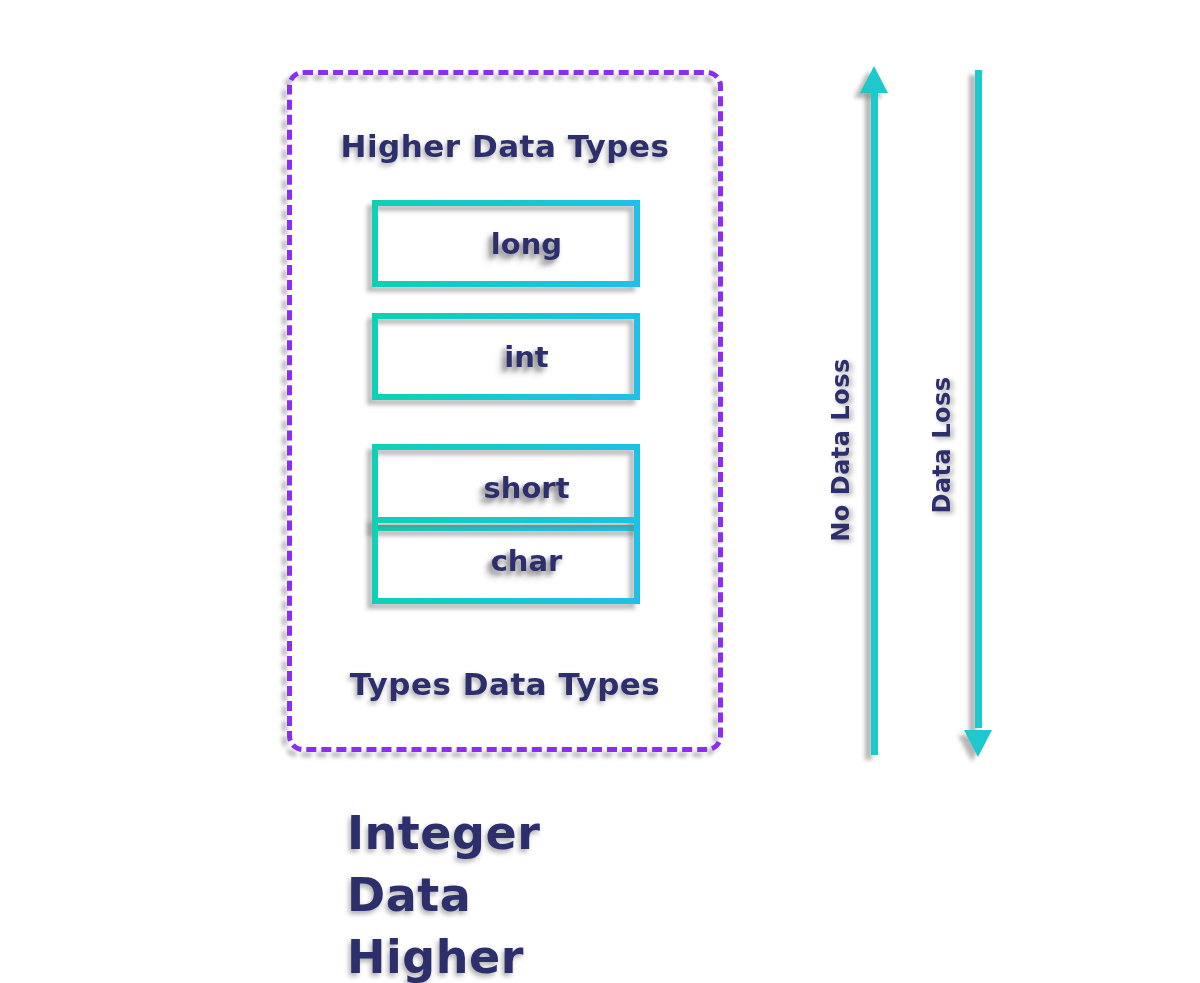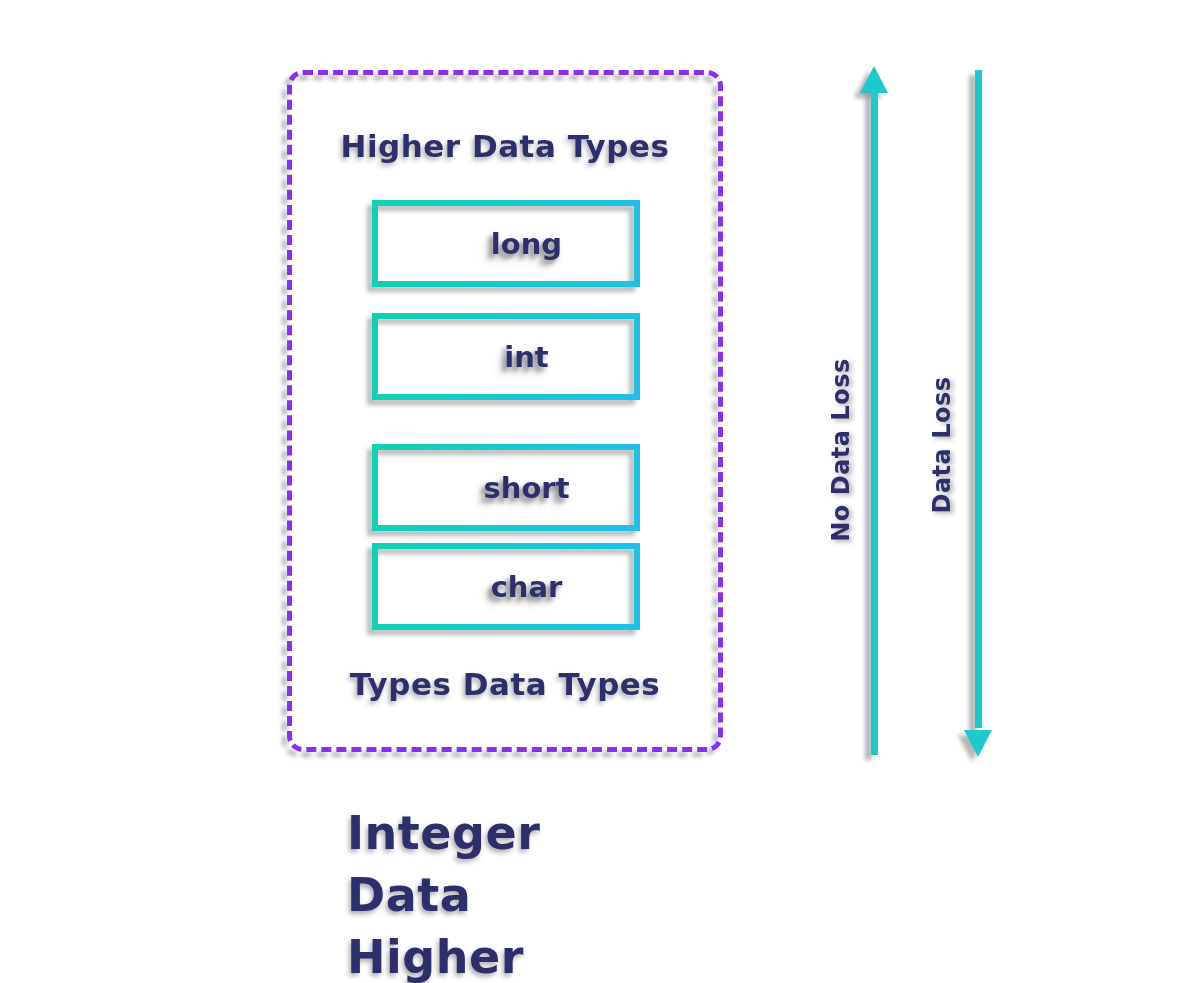--- a/index.html
+++ b/index.html
@@ -56,21 +56,21 @@
     justify-content: center;
     filter: drop-shadow(-5px 5px 2px rgba(120,120,120,0.5));
   }
   .type-box .type-label {
     font-size: 29px;
     padding-left: 41px;
   }
   .box-long  { top: 200px; }
   .box-int   { top: 313px; border-radius: 12px; }
   .box-short { top: 428px; margin-top: 16px; }
-  .box-char  { top: 543px; }
+  .box-char  { top: 517px; }
   
   .caption {
     position: absolute;
     left: 347px;
     top: 802px;
     width: 316px;
     text-align: left;
     font-size: 46px;
     line-height: 1.35;
     letter-spacing: 0.5px;

